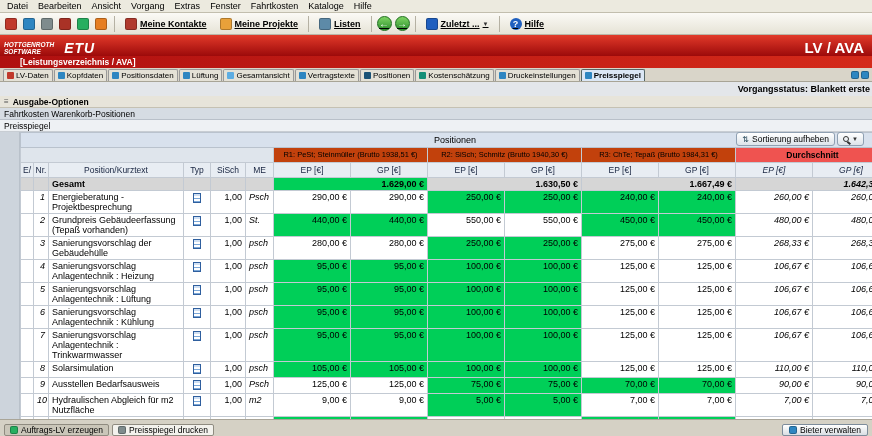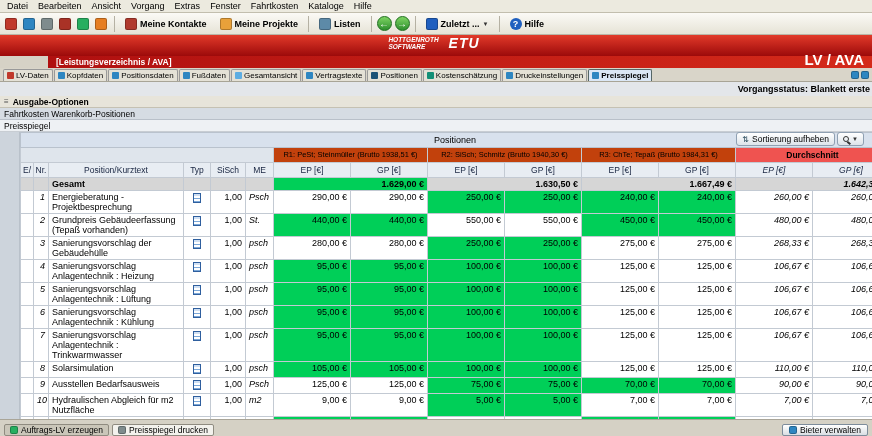--- a/index.html
+++ b/index.html
@@ -2,37 +2,37 @@
 <html><head>
 <meta charset="utf-8">
 <style>
   *{box-sizing:border-box;margin:0;padding:0;}
   html,body{width:872px;height:436px;overflow:hidden;font-family:"Liberation Sans",sans-serif;background:#d6d2c6;}
   button{font-family:inherit;cursor:default;}
   
   .menubar{height:13px;background:#eceadf;border-bottom:1px solid #c2beae;display:flex;align-items:center;font-size:9px;padding:0 2px;}
   .menu-item{padding:8px 5px;}
   
-  .toolbar{height:22px;background:linear-gradient(#fbfaf6,#e6e3d6);border-bottom:1px solid #b9b5a7;display:flex;align-items:center;padding:0 3px;gap:3px;font-size:9px;}
+  .toolbar{height:22px;background:linear-gradient(#fbfaf6,#e6e3d6);border-bottom:1px solid #b9b5a7;display:flex;align-items:center;padding:0 3px;gap:3px;font-size:9px;text-decoration:underline;}
   .tb-group{display:flex;gap:2px;align-items:center;}
   .tb-ic-btn{border:1px solid transparent;background:transparent;padding:1px;line-height:0;}
   .sq{width:12px;height:12px;border-radius:2px;display:inline-block;border:1px solid rgba(0,0,0,.25);}
   .sq.small{width:8px;height:8px;}
   .vsep{width:1px;height:16px;background:#b5b1a3;margin:0 2px;}
   .tb-btn{display:flex;align-items:center;gap:3px;border:1px solid transparent;background:transparent;font-weight:bold;font-size:9px;padding:1px 4px;}
   .navc{width:15px;height:15px;border-radius:50%;background:linear-gradient(#7ed463,#2d8f2d);color:#fff;text-align:center;line-height:13px;font-size:10px;font-weight:bold;border:1px solid #1e6e1e;padding:0;}
   .qicon{width:12px;height:12px;border-radius:50%;background:#1f5fbf;color:#fff;font-weight:bold;font-size:9px;line-height:12px;text-align:center;display:inline-block;}
   .dd{font-size:6px;color:#333;}
   
-  .banner{height:21px;background:linear-gradient(#e23a2a,#9c0a0a);display:flex;align-items:center;padding:0 8px 0 4px;flex-direction:column;}
+  .banner{height:21px;background:linear-gradient(#e23a2a,#9c0a0a);display:flex;align-items:flex-end;padding:0 8px 0 4px;}
   .brand{display:flex;align-items:center;gap:10px;}
   .brand-hg{display:flex;flex-direction:column;color:#fff;font-size:6.5px;font-style:italic;font-weight:bold;line-height:1.1;}
   .brand-etu{color:#fff;font-size:14px;font-weight:bold;font-style:italic;letter-spacing:1px;}
   .module-title{margin-left:auto;color:#fff;font-size:15px;font-weight:bold;}
-  .substrip{height:12px;background:linear-gradient(90deg,#b01010,#d42a1a);color:#fff;font-size:8.5px;font-weight:bold;display:flex;align-items:center;padding:0 8px;margin-left:48px;}
+  .substrip{height:12px;background:linear-gradient(90deg,#b01010,#d42a1a);color:#fff;font-size:8.5px;font-weight:bold;display:flex;align-items:center;padding:0 20px;}
   
   .tabbar{height:14px;background:#d9d5c9;display:flex;align-items:flex-end;padding:1px 3px 0;gap:1px;border-bottom:1px solid #a8a496;}
   .tab{display:flex;align-items:center;gap:2px;font-size:8px;padding:1px 3px;background:#e4e1d6;border:1px solid #999;border-bottom:none;border-radius:2px 2px 0 0;white-space:nowrap;}
   .tab.active{background:#dbe7f5;font-weight:bold;border-color:#566;}
   .tab-ic{width:7px;height:7px;display:inline-block;border-radius:1px;}
   .tab-win{margin-left:auto;display:flex;gap:2px;align-items:center;padding-bottom:2px;}
   
   .statusrow{height:14px;background:#e3e6ea;display:flex;align-items:center;justify-content:flex-end;font-size:9px;font-weight:bold;padding-right:2px;white-space:nowrap;overflow:hidden;}
   .bar{display:flex;align-items:center;font-size:8.5px;padding:0 4px;gap:4px;}
   .bar.ausgabe{height:12px;background:#e7e4da;font-weight:bold;border-bottom:1px solid #c5c1b3;}
@@ -146,21 +146,21 @@
     <div class="tab">
       <span class="tab-ic" style="background: rgb(46, 134, 193);"></span>
       <span>Kopfdaten</span>
     </div>
     <div class="tab">
       <span class="tab-ic" style="background: rgb(46, 134, 193);"></span>
       <span>Positionsdaten</span>
     </div>
     <div class="tab">
       <span class="tab-ic" style="background: rgb(46, 134, 193);"></span>
-      <span>Fußdaten</span>
+      <span>Lüftung</span>
     </div>
     <div class="tab">
       <span class="tab-ic" style="background: rgb(93, 173, 226);"></span>
       <span>Gesamtansicht</span>
     </div>
     <div class="tab">
       <span class="tab-ic" style="background: rgb(46, 134, 193);"></span>
       <span>Vertragstexte</span>
     </div>
     <div class="tab">

